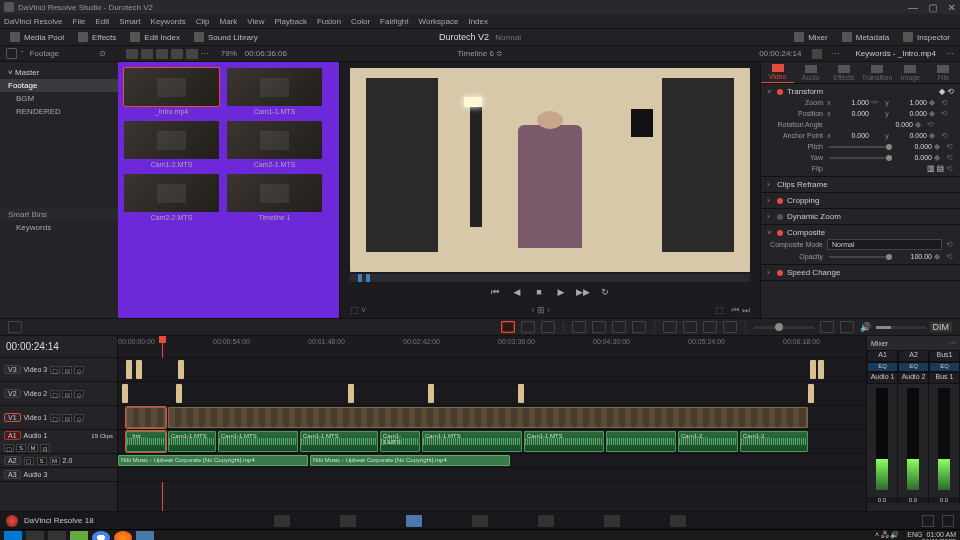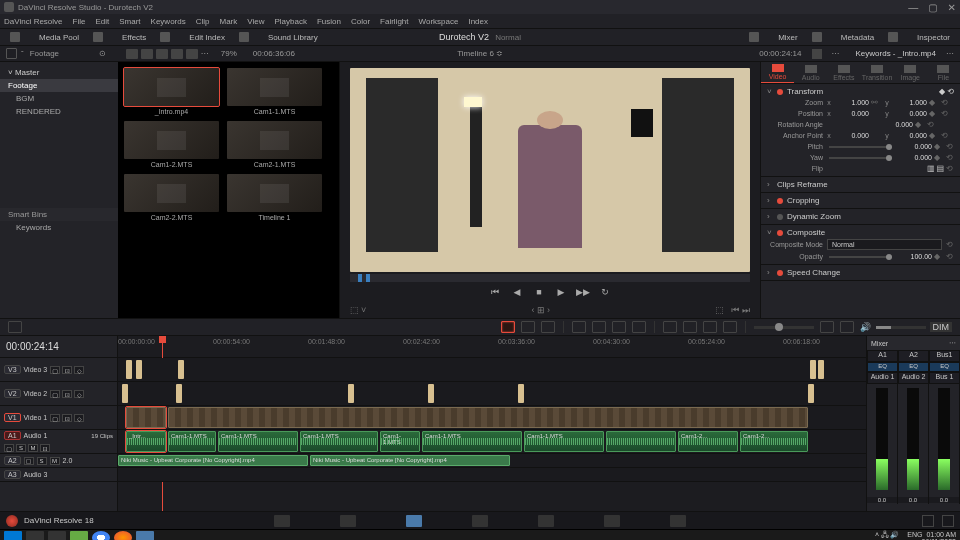--- a/index.html
+++ b/index.html
@@ -10,38 +10,38 @@
 .titlebar .icon { width: 10px; height: 10px; background: #555; border-radius: 2px; margin-right: 4px; }
 .titlebar .wincontrols { margin-left: auto; display: flex; gap: 10px; font-size: 10px; }
 .titlebar .wincontrols span { cursor: default; }
 
 
 .menubar { height: 14px; background: #212126; display: flex; align-items: center; padding: 0 4px; gap: 10px; font-size: 8px; color: #aaa; }
 
 
 .toptoolbar { height: 18px; background: #212126; border-top: 1px solid #111; border-bottom: 1px solid #111; display: flex; align-items: center; padding: 0 6px; font-size: 8px; }
 .toptoolbar .grp { display: flex; align-items: center; gap: 6px; }
-.toptoolbar .btn { display: flex; align-items: center; gap: 19px; padding: 1px 4px; color: #bbb; }
+.toptoolbar .btn { display: flex; align-items: center; gap: 4px; padding: 1px 4px; color: #bbb; }
 .toptoolbar .btn .ico { width: 10px; height: 10px; background: #555; border-radius: 1px; }
 .toptoolbar .center { position: absolute; left: 50%; transform: translateX(-50%); display: flex; align-items: center; gap: 6px; }
 .toptoolbar .projname { color: #ddd; font-size: 9px; }
 .toptoolbar .edited { color: #777; }
 .toptoolbar .right { margin-left: auto; display: flex; gap: 6px; }
 
 
 .subtoolbar { height: 16px; background: #1f1f24; border-bottom: 1px solid #111; display: flex; align-items: center; padding: 0 6px; font-size: 8px; color: #999; position: relative; }
 .subtoolbar .smallico { width: 11px; height: 11px; border: 1px solid #555; border-radius: 1px; margin-right: 4px; }
 .subtoolbar .folderlabel { margin-left: 6px; }
 .subtoolbar .iconstrip { display: flex; gap: 3px; margin-left: 20px; }
 .subtoolbar .iconstrip .ti { width: 12px; height: 10px; background: #444; border-radius: 1px; }
 .subtoolbar .center { position: absolute; left: 50%; transform: translateX(-50%); display: flex; gap: 10px; align-items: center; }
 .subtoolbar .right { margin-left: auto; display: flex; gap: 10px; align-items: center; }
 
 
-.main { display: flex; height: 256px; background: #000000; }
+.main { display: flex; height: 256px; background: #6d28d9; }
 .mediapool { width: 340px; display: flex; border-right: 1px solid #111; }
 .mp-tree { width: 118px; background: #232328; padding: 4px 0; font-size: 8px; }
 .mp-tree .treeitem { padding: 2px 8px; color: #aaa; }
 .mp-tree .treeitem.master { color: #ccc; }
 .mp-tree .treeitem.sel { background: #3a3a40; color: #fff; }
 .mp-tree .sbheader { margin-top: 90px; padding: 2px 8px; color: #999; background: #28282d; }
 .mp-grid { flex: 1; padding: 6px; display: grid; grid-template-columns: repeat(2, 95px); gap: 6px 8px; align-content: start; }
 .clip { width: 95px; }
 .clip .thumb { width: 95px; height: 38px; background: linear-gradient(135deg,#3a3530,#221e1a); border-radius: 1px; position: relative; }
 .clip.sel .thumb { outline: 1px solid #e64b3c; }
@@ -229,21 +229,21 @@
   <span style="margin-left:40px">⊙</span>
   <div class="iconstrip">
     <div class="ti"></div>
     <div class="ti"></div>
     <div class="ti"></div>
     <div class="ti"></div>
     <div class="ti"></div>
     <span>⋯</span>
   </div>
   <span style="margin-left:12px">79%</span>
-  <span style="margin-left:16px">00:06:36:06</span>
+  <span style="margin-left:8px">00:06:36:06</span>
   <div class="center">
     <span>Timeline 6 ≎</span>
   </div>
   <div class="right">
     <span>00:00:24:14</span>
     <div class="ti" style="width:10px;height:10px;background:#444"></div>
     <span>⋯</span>
     <span style="margin-left:6px;color:#ccc">Keywords - _Intro.mp4</span>
     <span>⋯</span>
   </div>

